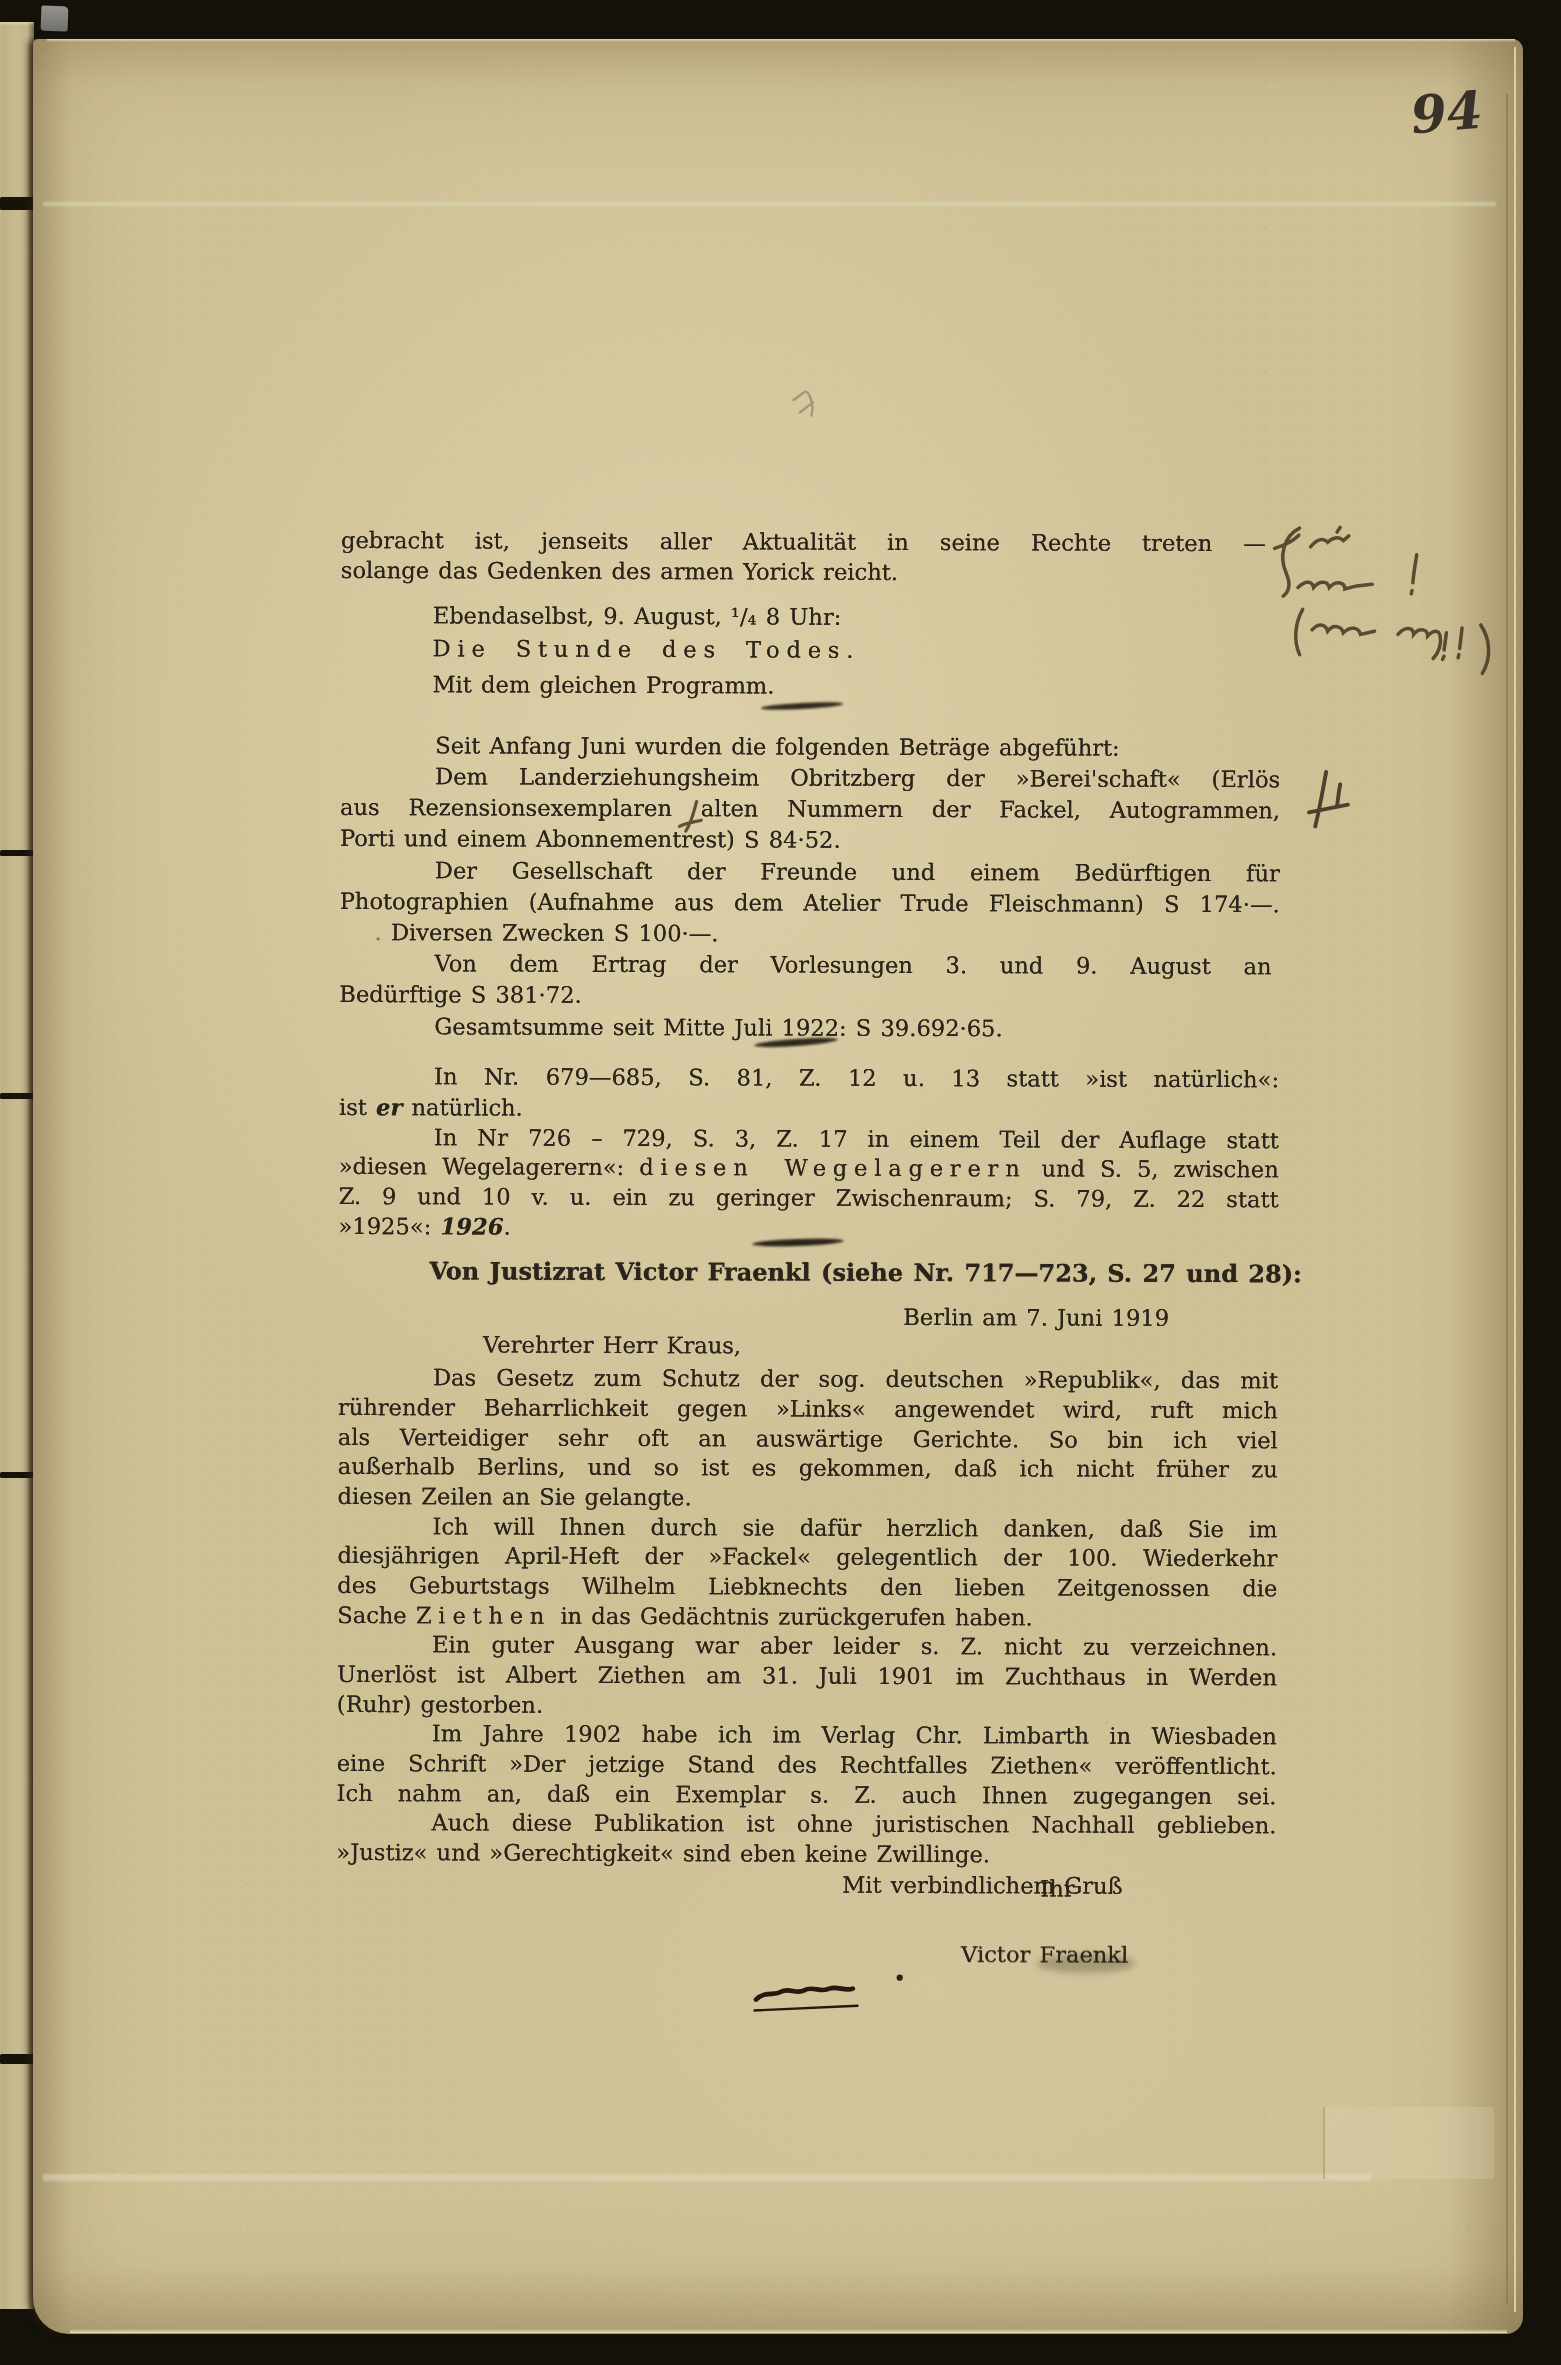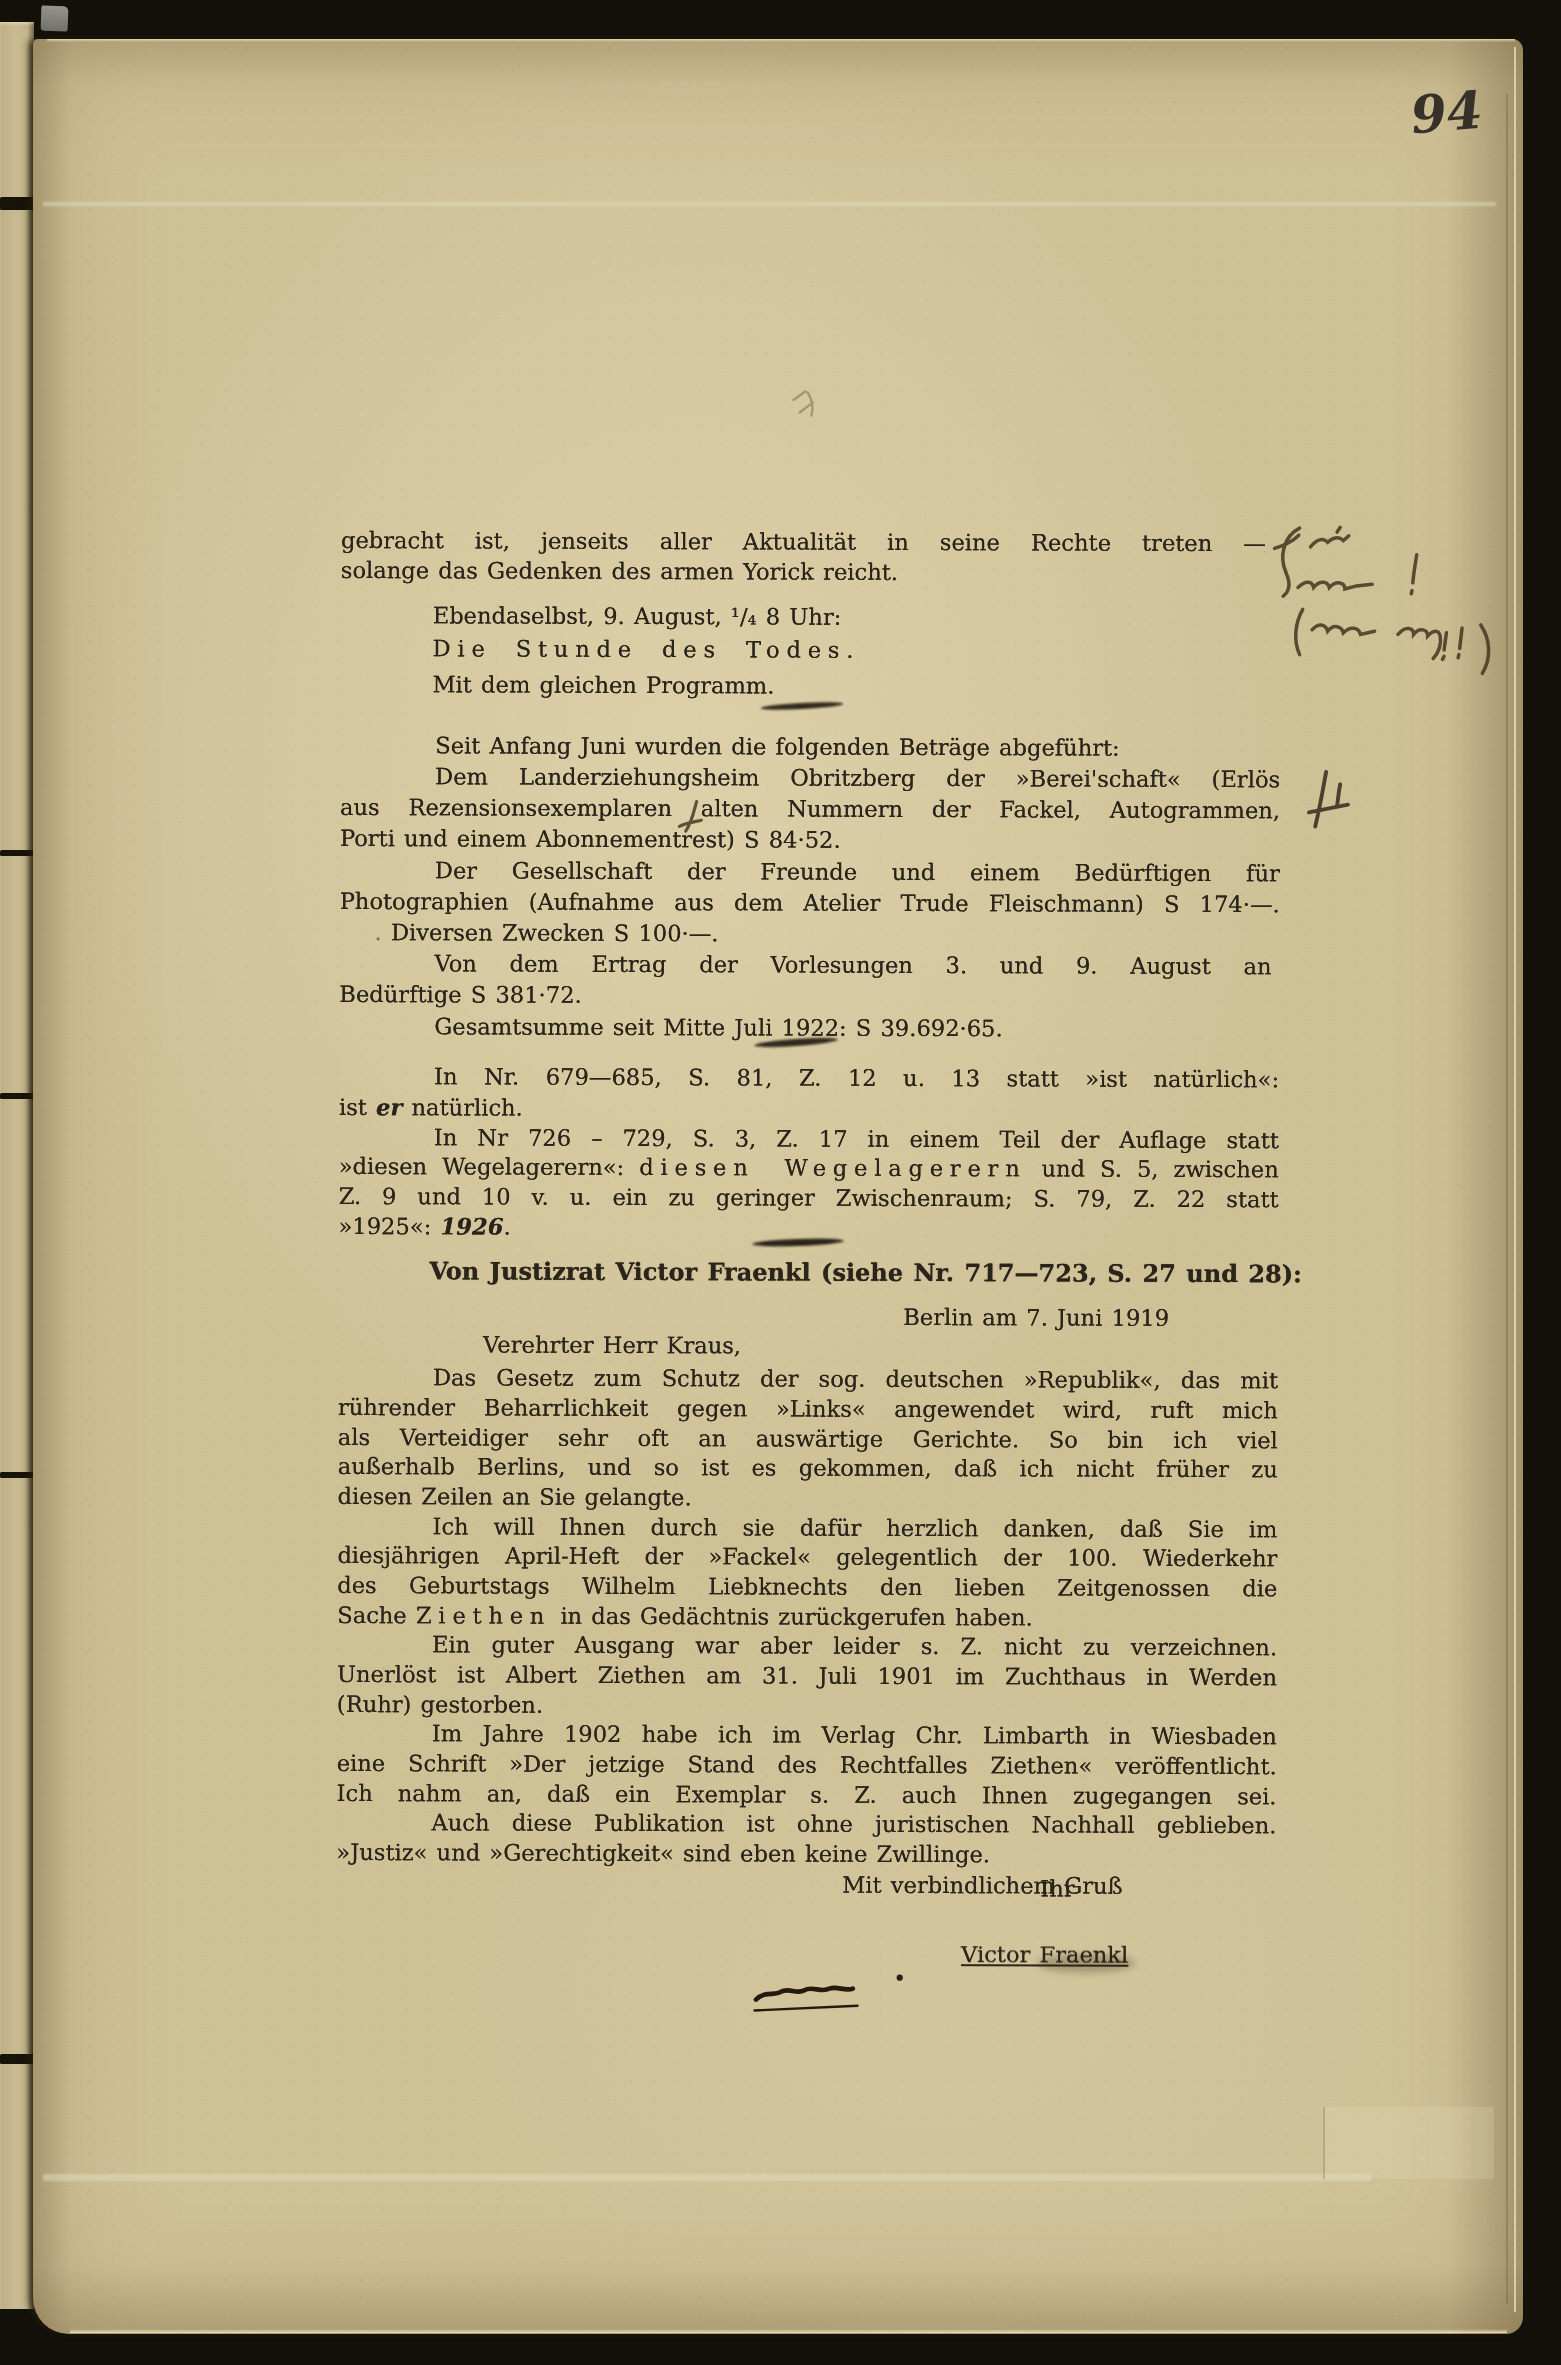--- a/index.html
+++ b/index.html
@@ -26,21 +26,21 @@
   .edge{position:absolute;}
   
   .crease{position:absolute;filter:blur(1.2px);}
   
   #lines{position:absolute;left:0;top:0;width:1562px;height:2366px;transform:rotate(.2deg);
          transform-origin:341px 528px;}
   .line{position:absolute;font-size:22.6px;line-height:24px;color:#2b241b;word-spacing:2px;
         text-shadow:0 0 0.5px rgba(43,36,27,.9);}
   .line.j{text-align:justify;text-align-last:justify;}
   .line.head{font-size:24px;font-weight:bold;text-shadow:0 0 0.7px rgba(40,33,24,.95);}
-  .line.sig{filter:blur(0.3px);text-decoration:underline;}
+  .line.sig{filter:blur(0.3px);}
   span.i{font-style:italic;font-weight:bold;}
   span.sp{letter-spacing:.3em;word-spacing:.45em;}
   span.f{opacity:.5;}
   
   #pagenum{position:absolute;left:687px;top:442px;width:203px;text-align:center;
     font-size:45px;color:#2f281d;letter-spacing:7px;opacity:.9;filter:blur(0.3px);}
   
   .sep{position:absolute;background:#241c12;border-radius:50%;filter:blur(0.9px);opacity:.92;}
   
   #sig-smudge{position:absolute;left:1037px;top:1954px;width:98px;height:19px;border-radius:50%;

